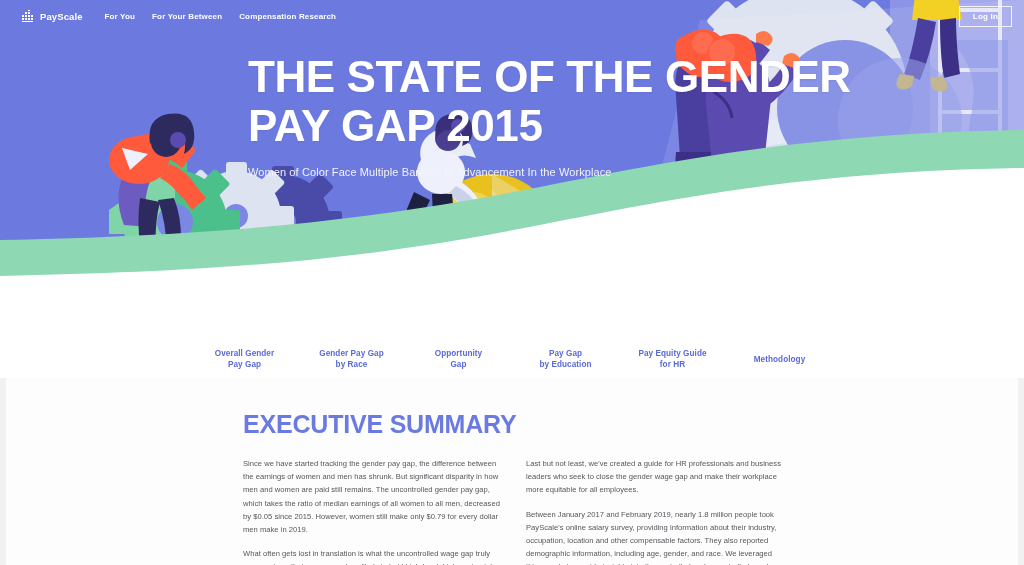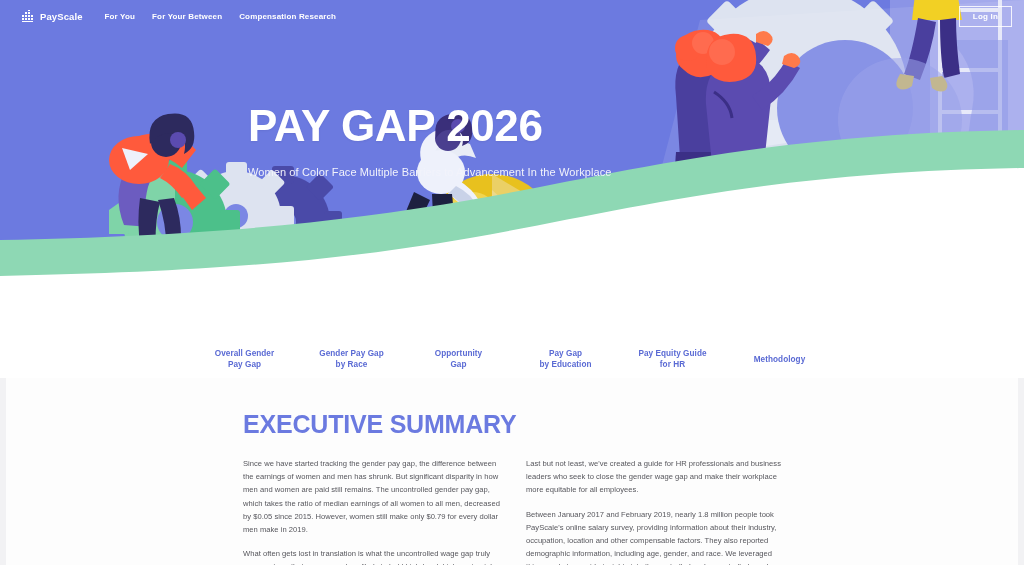--- a/index.html
+++ b/index.html
@@ -303,22 +303,22 @@
       <div class="nav-links">
         <a class="nav-link">For You</a>
         <a class="nav-link">For Your Between</a>
         <a class="nav-link">Compensation Research</a>
       </div>
       <button class="login-btn">Log In</button>
     </div>
 
     <div class="hero-copy">
       <h1 class="hero-title">
-        <br>
-        <span>PAY GAP 2026</span>
+        <span>THE STATE OF THE GENDER</span><br>
+        <span>PAY GAP 2015</span>
       </h1>
       <div class="hero-sub">Women of Color Face Multiple Barriers to Advancement In the Workplace</div>
     </div>
   </div>
 
   <div class="section-nav">
     <a class="sn-item">
       <span>Overall Gender</span><br>
       <span>Pay Gap</span>
     </a>

